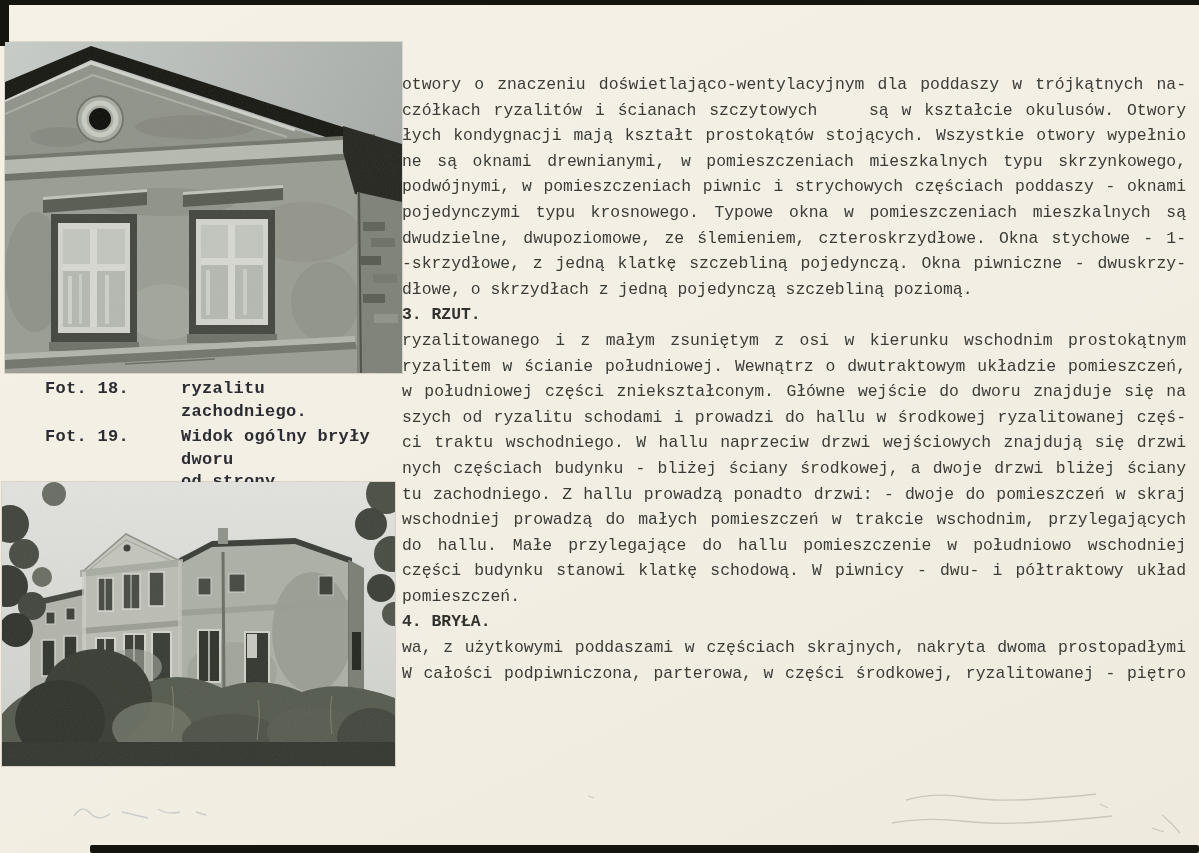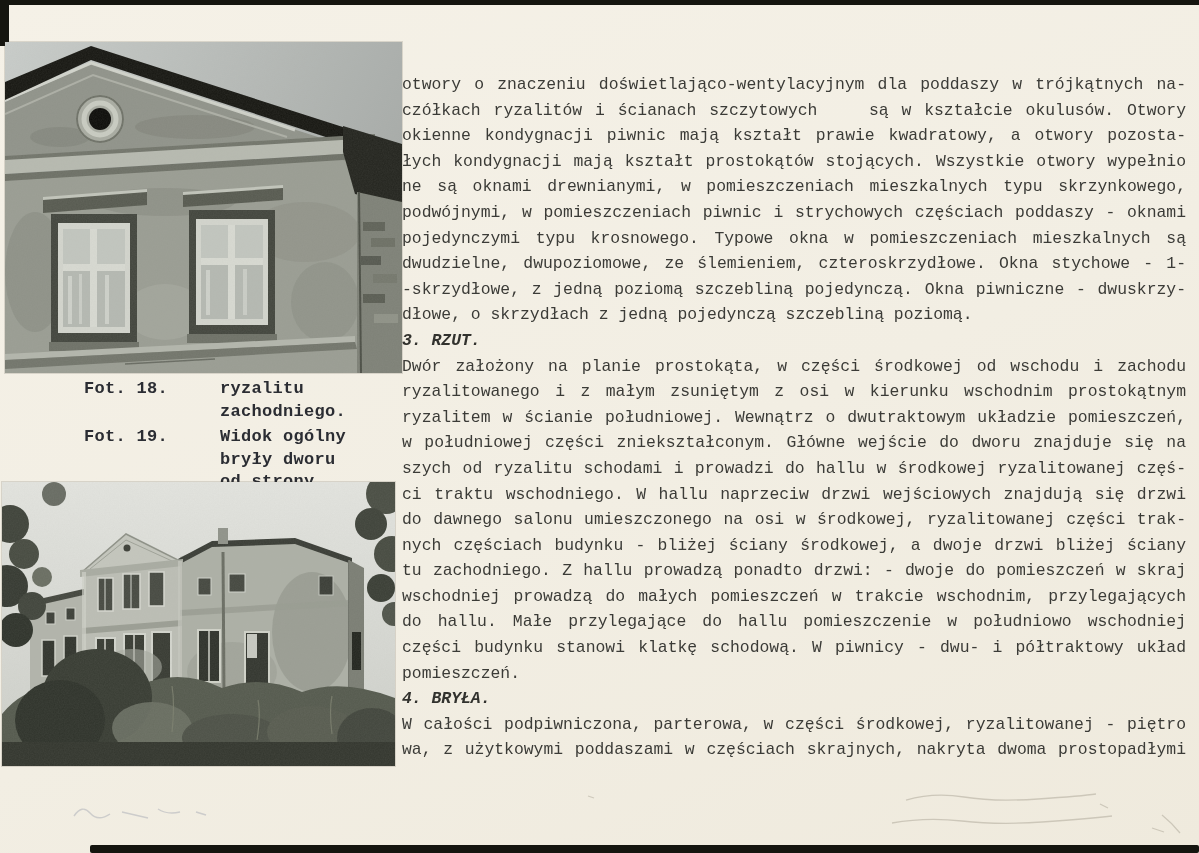--- a/index.html
+++ b/index.html
@@ -15,27 +15,27 @@
   .edge-top{left:0;top:0;width:1199px;height:5px;}
   .edge-corner{left:0;top:0;width:9px;height:46px;}
   .edge-bottom{left:90px;top:845px;width:1109px;height:8px;border-radius:2px;}
   figure.photo{position:absolute;margin:0;padding:0;box-shadow:0 0 0 1px rgba(60,55,40,.15);}
   .photo-18{left:5px;top:42px;width:397px;height:331px;}
   .photo-19{left:2px;top:482px;width:393px;height:284px;}
   figure.photo svg{display:block;width:100%;height:100%;}
   .caption-block{position:absolute;left:45px;top:378px;width:352px;color:var(--cap-ink);
     font-size:17px;line-height:22.5px;font-weight:700;letter-spacing:.3px;}
   .caption-row{display:flex;margin-bottom:3px;}
-  .caption-label{width:136px;flex:0 0 136px;margin-left:39px;}
+  .caption-label{width:136px;flex:0 0 136px;}
   .caption-text{flex:1;}
   .text-column{position:absolute;left:402px;top:72px;width:784px;color:var(--ink);
     font-size:16.4px;line-height:25.6px;font-weight:400;}
   .tline{white-space:pre-wrap;height:25.6px;overflow:visible;}
   .tline.just{text-align:justify;text-align-last:justify;}
-  .tline.bold{font-weight:700;color:#32322e;font-style:italic;}
+  .tline.bold{font-weight:700;color:#32322e;}
   .marks-overlay{position:absolute;left:0;top:0;width:1199px;height:853px;pointer-events:none;}
 </style>
 </head>
 <body>
 
 <div class="page">
 
   <div class="edge-strip edge-top"></div>
   <div class="edge-strip edge-corner"></div>
 
@@ -239,45 +239,42 @@
           <circle cx="379" cy="106" r="14" fill="#3a3e35"></circle>
         <circle cx="392" cy="132" r="12" fill="#50544a"></circle>
       </g>
       <rect width="393" height="284" filter="url(#grain2)" opacity="0.2"></rect>
     </svg>
   </figure>
 
   <div class="text-column">
       <div class="tline just">otwory o znaczeniu doświetlająco-wentylacyjnym dla poddaszy w trójkątnych na-</div>
       <div class="tline just">czółkach ryzalitów i ścianach szczytowych    są w kształcie okulusów. Otwory</div>
-      <div class="tline just">okienne kondygnacji piwnic mają kształt prawie kwadratowy, a otwory pozosta-</div>
       <div class="tline just">łych kondygnacji mają kształt prostokątów stojących. Wszystkie otwory wypełnio</div>
       <div class="tline just">ne są oknami drewnianymi, w pomieszczeniach mieszkalnych typu skrzynkowego,</div>
       <div class="tline just">podwójnymi, w pomieszczeniach piwnic i strychowych częściach poddaszy - oknami</div>
       <div class="tline just">pojedynczymi typu krosnowego. Typowe okna w pomieszczeniach mieszkalnych są</div>
       <div class="tline just">dwudzielne, dwupoziomowe, ze ślemieniem, czteroskrzydłowe. Okna stychowe - 1-</div>
-      <div class="tline just">-skrzydłowe, z jedną poziomą szczebliną pojedynczą. Okna piwniczne - dwuskrzy-</div>
+      <div class="tline just">-skrzydłowe, z jedną klatkę szczebliną pojedynczą. Okna piwniczne - dwuskrzy-</div>
       <div class="tline">dłowe, o skrzydłach z jedną pojedynczą szczebliną poziomą.</div>
       <div class="tline bold">3. RZUT.</div>
-      <div class="tline just">Dwór założony na planie prostokąta, w części środkowej od wschodu i zachodu</div>
       <div class="tline just">ryzalitowanego i z małym zsuniętym z osi w kierunku wschodnim prostokątnym</div>
       <div class="tline just">ryzalitem w ścianie południowej. Wewnątrz o dwutraktowym układzie pomieszczeń,</div>
       <div class="tline just">w południowej części zniekształconym. Główne wejście do dworu znajduje się na</div>
       <div class="tline just">szych od ryzalitu schodami i prowadzi do hallu w środkowej ryzalitowanej częś-</div>
       <div class="tline just">ci traktu wschodniego. W hallu naprzeciw drzwi wejściowych znajdują się drzwi</div>
-      <div class="tline just">do dawnego salonu umieszczonego na osi w środkowej, ryzalitowanej części trak-</div>
       <div class="tline just">nych częściach budynku - bliżej ściany środkowej, a dwoje drzwi bliżej ściany</div>
       <div class="tline just">tu zachodniego. Z hallu prowadzą ponadto drzwi: - dwoje do pomieszczeń w skraj</div>
       <div class="tline just">wschodniej prowadzą do małych pomieszczeń w trakcie wschodnim, przylegających</div>
       <div class="tline just">do hallu. Małe przylegające do hallu pomieszczenie w południowo wschodniej</div>
       <div class="tline just">części budynku stanowi klatkę schodową. W piwnicy - dwu- i półtraktowy układ</div>
       <div class="tline">pomieszczeń.</div>
       <div class="tline bold">4. BRYŁA.</div>
+      <div class="tline just">wa, z użytkowymi poddaszami w częściach skrajnych, nakryta dwoma prostopadłymi</div>
       <div class="tline just">W całości podpiwniczona, parterowa, w części środkowej, ryzalitowanej - piętro</div>
-      <div class="tline just">wa, z użytkowymi poddaszami w częściach skrajnych, nakryta dwoma prostopadłymi</div>
     </div>
 
   <svg class="marks-overlay" viewBox="0 0 1199 853">
     <g stroke="#979caa" stroke-width="1.4" fill="none" opacity="0.4">
       <path d="M74,816 q8,-12 16,-3 t20,1 M122,812 l26,6 M158,809 q9,6 22,3 M196,812 l10,3"></path>
     </g>
     <g stroke="#a39d8e" stroke-width="1.3" fill="none" opacity="0.45">
       <path d="M906,800 q28,-8 58,-3 t74,2 t58,-5 M1100,804 l8,4"></path>
       <path d="M892,823 q34,-6 70,-2 t80,1 t70,-6 M1152,828 l12,4"></path>
       <path d="M1162,815 q10,8 18,18"></path>

